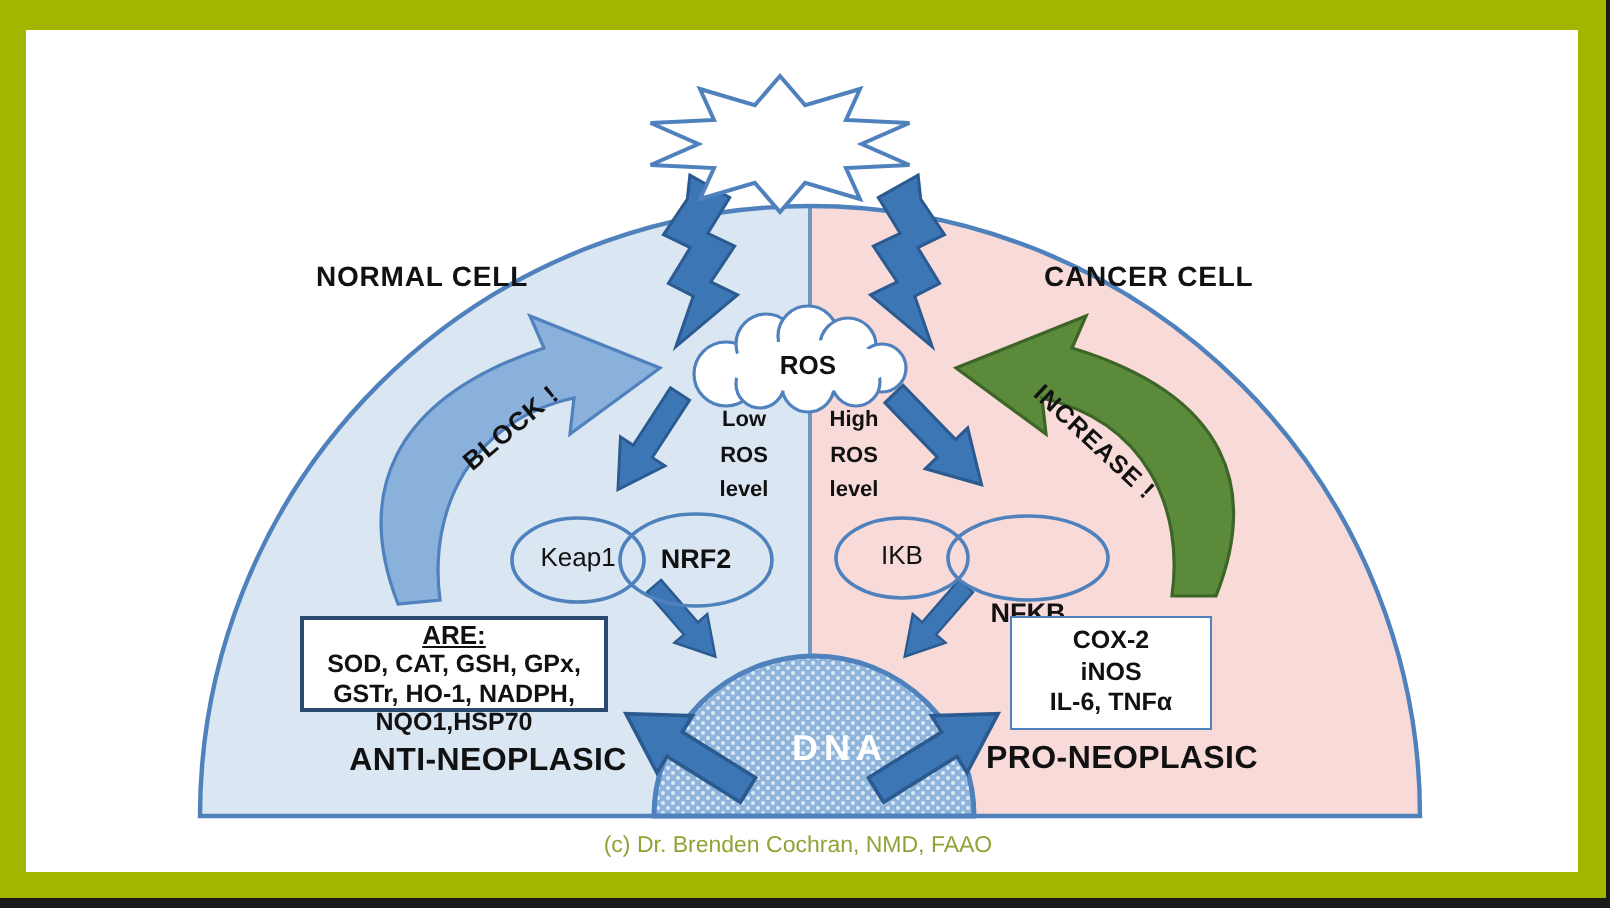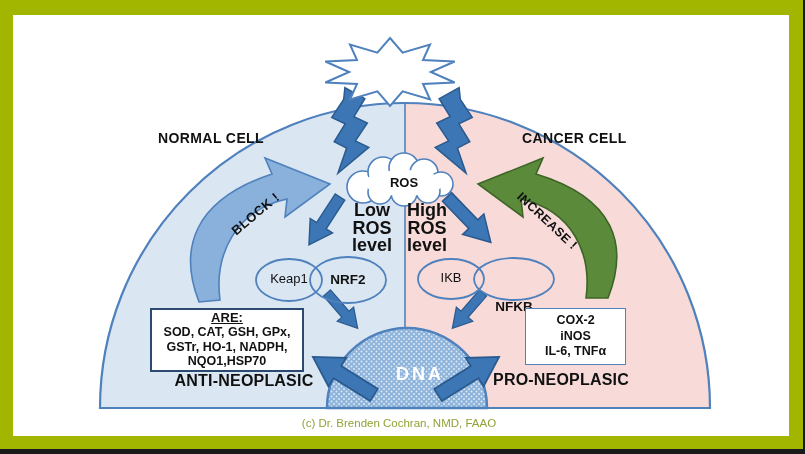--- a/index.html
+++ b/index.html
@@ -17,33 +17,33 @@
     border-width:15px 14px 13px 13px;
     background:#ffffff;
   }
   #diagram-svg{position:absolute;top:0;left:0;z-index:1;}
   .txt{position:absolute;z-index:2;line-height:1.15;}
   .b{font-weight:bold;}
   .pre{white-space:pre;}
   .prl{white-space:pre-line;}
   .ctr{text-align:center;}
   .cell-title{font-size:14px;font-weight:bold;letter-spacing:0.4px;}
-  .ros-level{font-size:18px;font-weight:bold;line-height:17.5px;}
+  .ros-level{font-size:11px;font-weight:bold;line-height:17.5px;}
   .oval-label{font-size:13px;}
   .oval-label-b{font-size:13.5px;font-weight:bold;}
   .rot-block{transform:rotate(-40deg);font-size:13px;font-weight:bold;letter-spacing:0.5px;}
   .rot-increase{transform:rotate(43deg);font-size:12.5px;font-weight:bold;letter-spacing:0.5px;}
   .gene-box{
     position:absolute;z-index:2;box-sizing:border-box;background:#ffffff;
     text-align:center;
   }
-  #are-box{left:150px;top:308px;width:154px;height:64px;border:2px solid #2a4a70;padding-top:1px;}
+  #are-box{left:150px;top:308px;width:154px;height:48px;border:2px solid #2a4a70;padding-top:1px;}
   #are-title{font-size:13px;font-weight:bold;text-decoration:underline;line-height:14px;}
   #are-body{font-size:12.5px;font-weight:bold;line-height:14.5px;}
-  #cox-box{left:505px;top:308px;width:101px;height:57px;border:1.5px solid #4f81bd;padding-top:4px;margin-left:20px;}
+  #cox-box{left:505px;top:308px;width:101px;height:57px;border:1.5px solid #4f81bd;padding-top:4px;}
   #cox-body{font-size:12.5px;font-weight:bold;line-height:15.5px;}
   .outcome{font-size:16px;font-weight:bold;letter-spacing:0.2px;}
   #dna-label{font-size:18px;font-weight:bold;color:#ffffff;letter-spacing:3px;text-align:right;}
   #caption{
     left:0;right:7px;top:417px;text-align:center;
     font-size:11.5px;color:#92a237;
   }
 </style>
 </head>
 <body>

